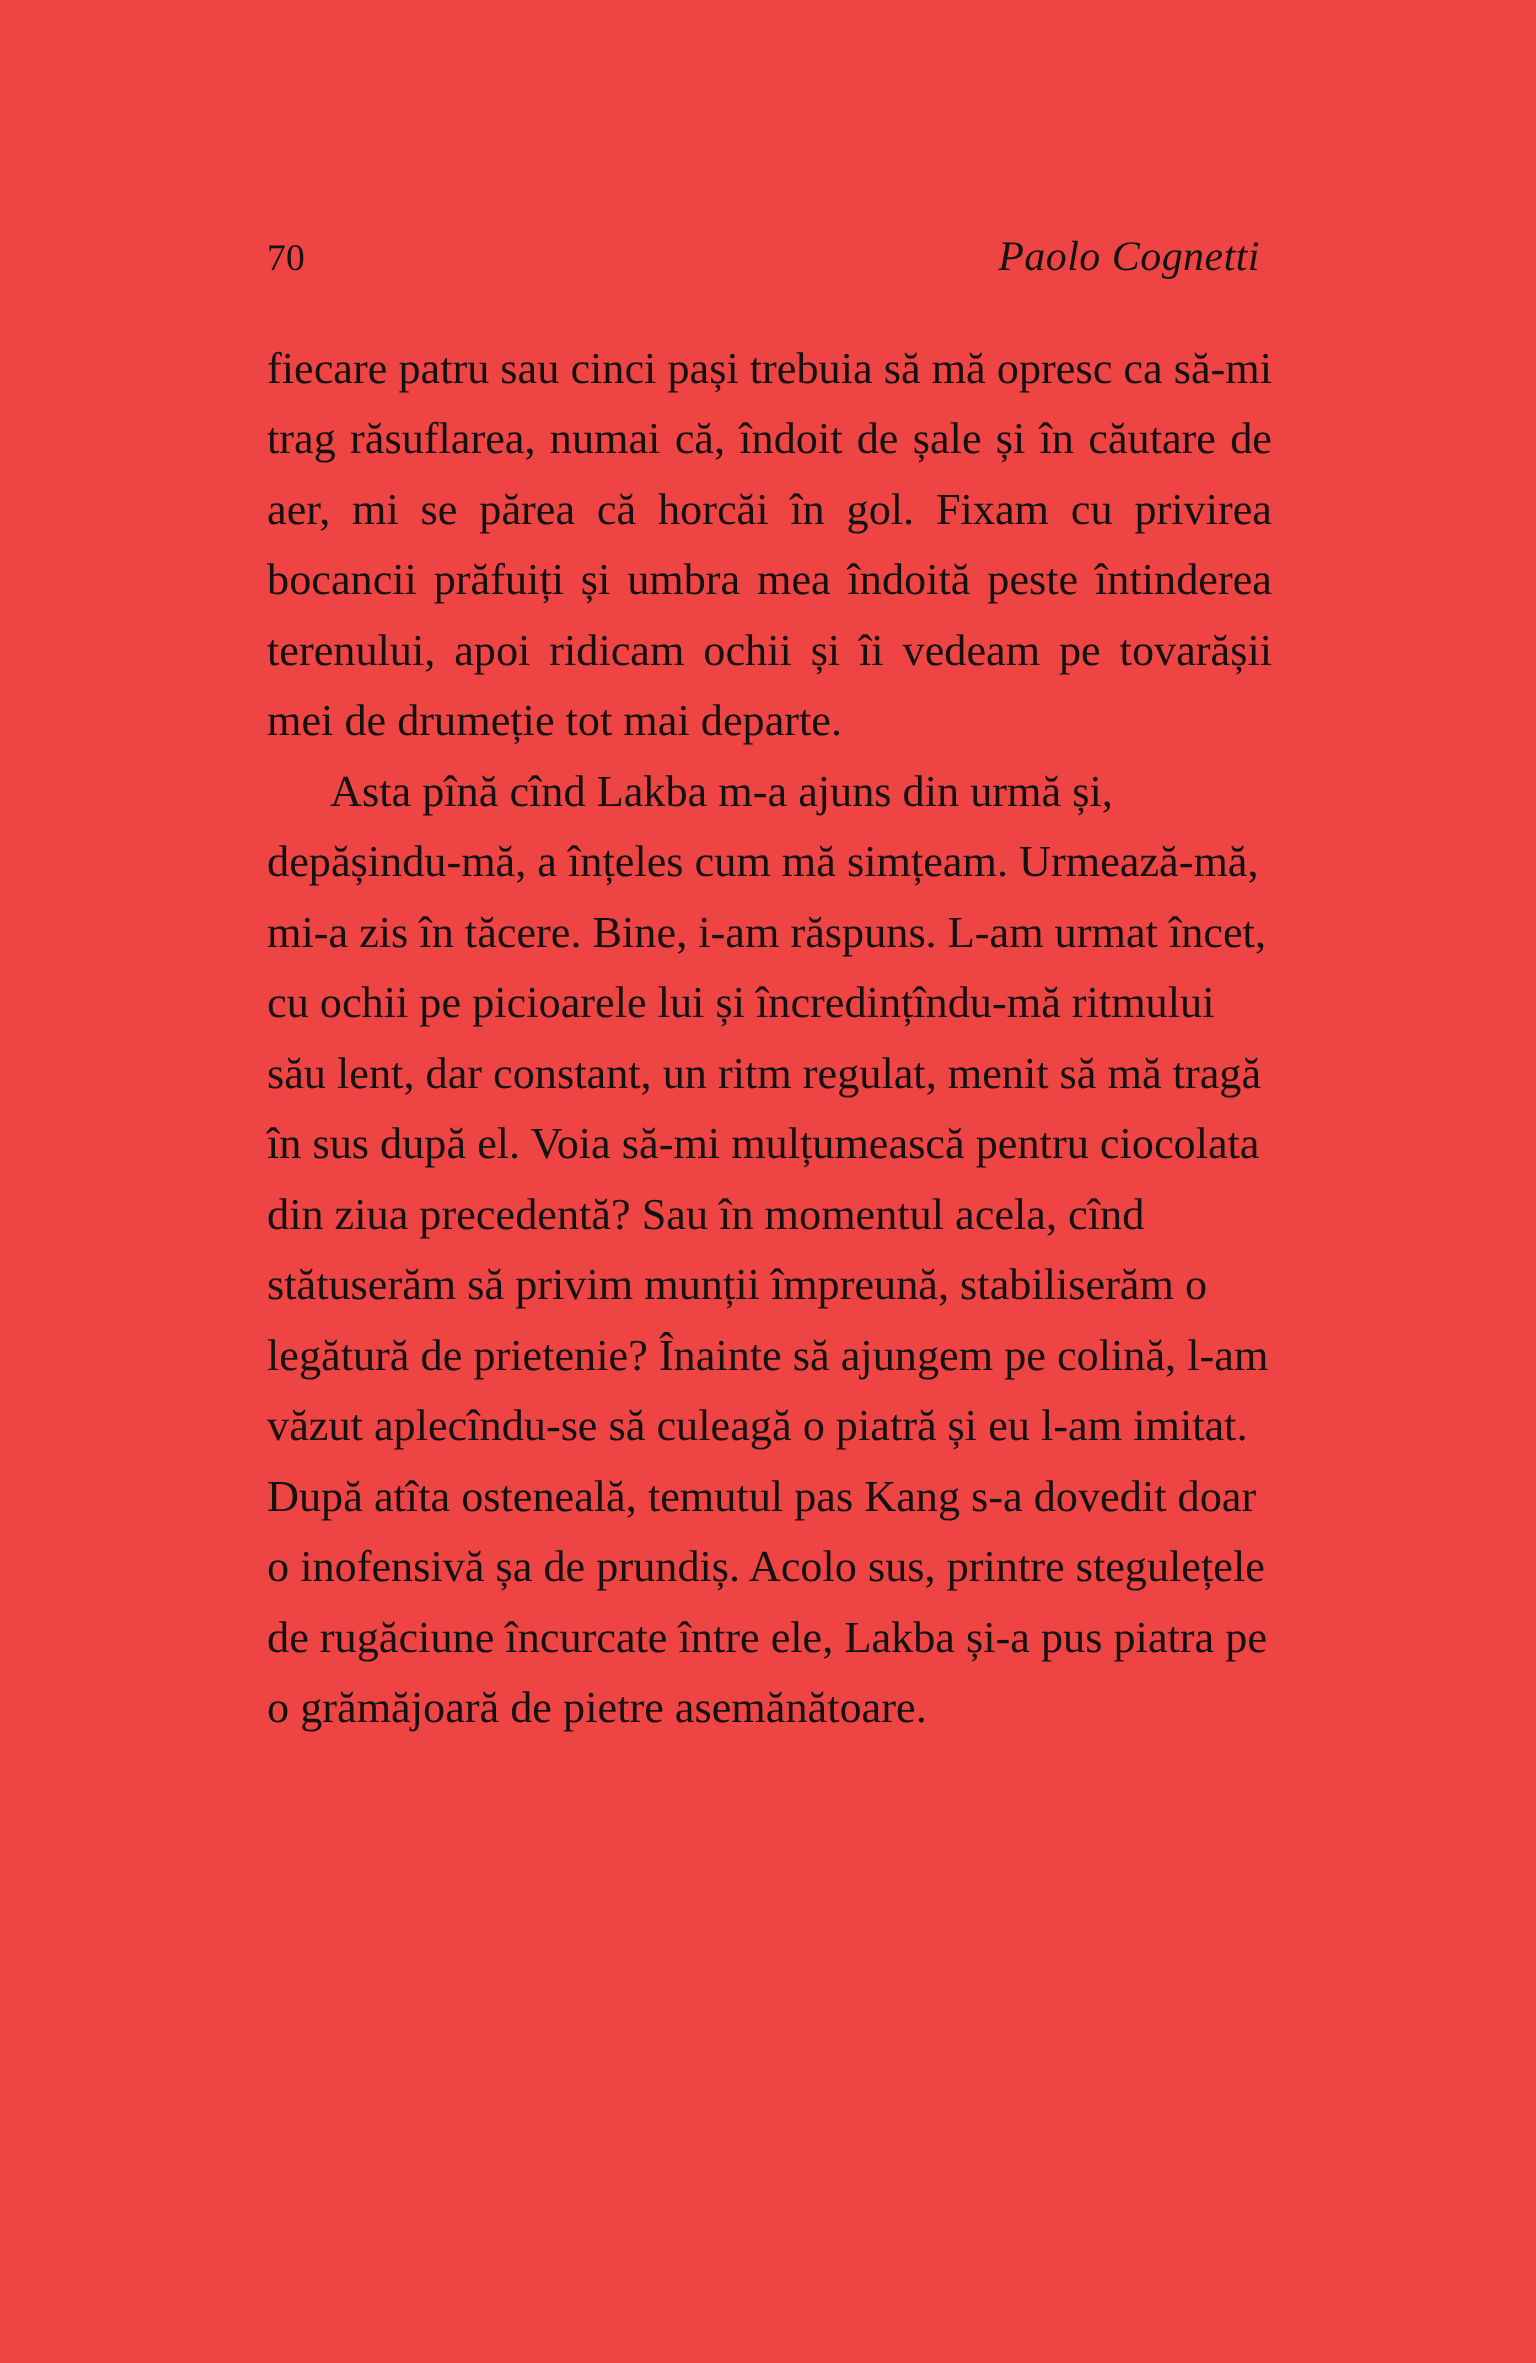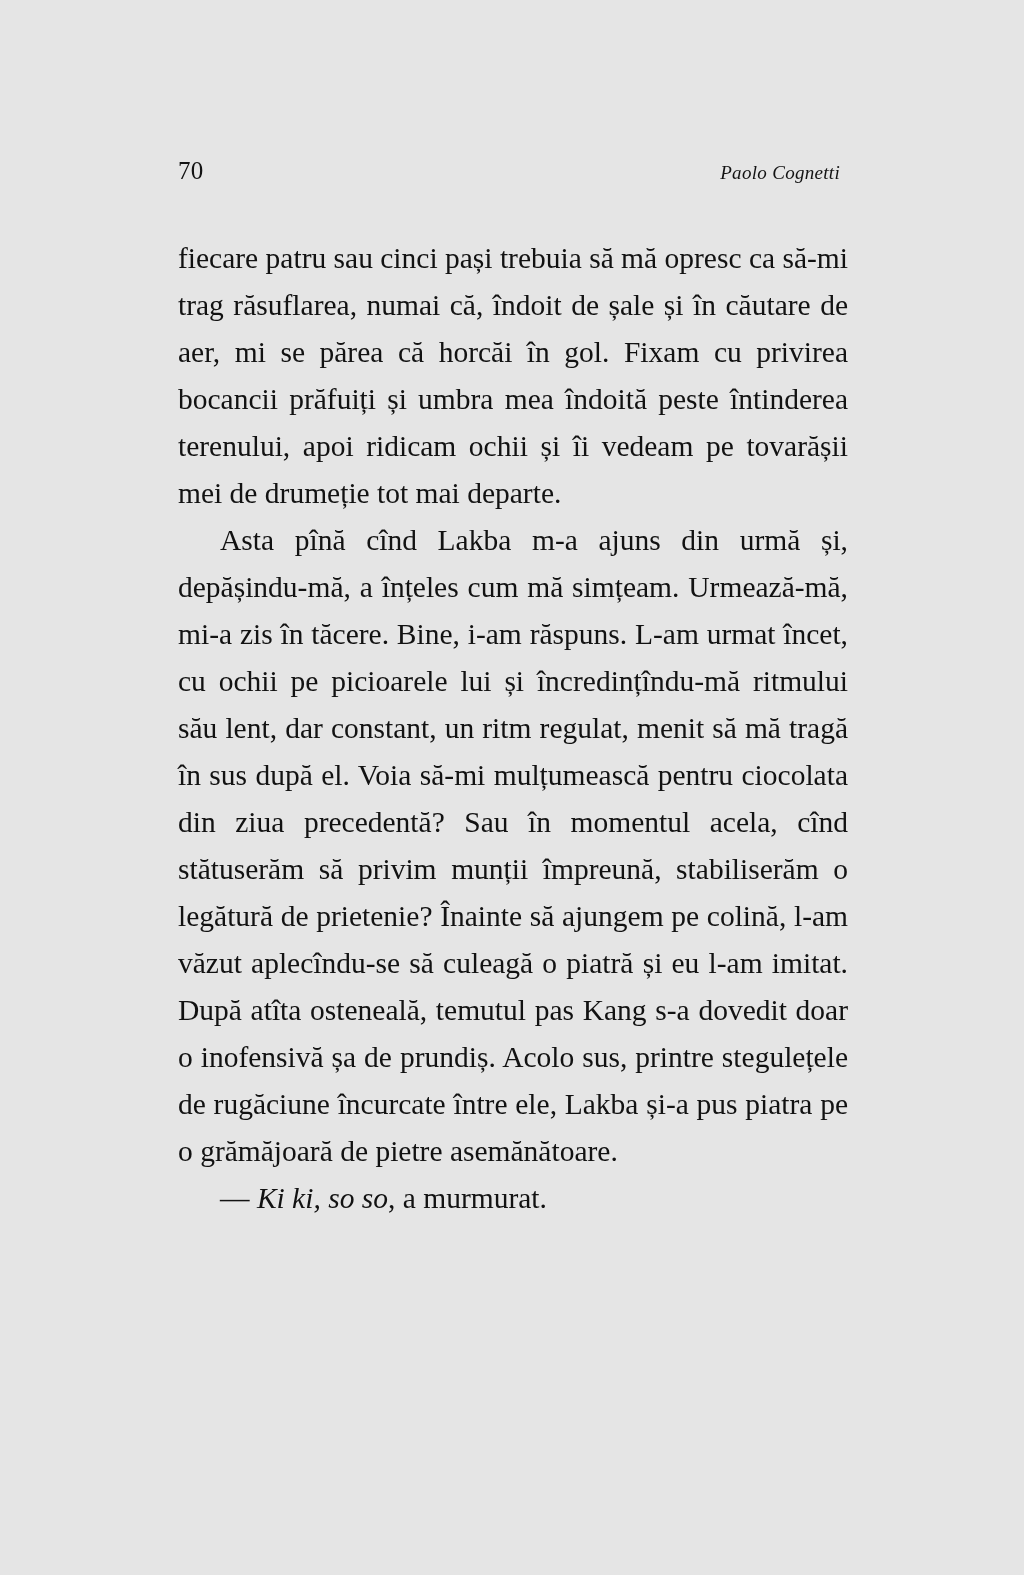--- a/index.html
+++ b/index.html
@@ -4,21 +4,21 @@
 <style>
   html, body {
     margin: 0;
     padding: 0;
     background: #ffffff;
   }
   .page {
     width: 1024px;
     height: 1575px;
     position: relative;
-    background: #e5e5e5;
+    background: #ef4444;
     font-family: "Liberation Serif", serif;
     color: #121212;
     box-sizing: border-box;
   }
   .header {
     position: absolute;
     top: 158px;
     left: 178px;
     width: 668px;
     display: flex;
@@ -28,29 +28,29 @@
   .folio {
     font-family: "Liberation Serif", serif;
     font-size: 25px;
     line-height: 1;
     color: #131313;
     letter-spacing: 0.2px;
   }
   .running-title {
     font-family: "Liberation Serif", serif;
     font-style: italic;
-    font-size: 19px;
+    font-size: 28px;
     line-height: 1;
     color: #131313;
     letter-spacing: 0.3px;
     padding-right: 6px;
   }
   .body-text {
     position: absolute;
-    top: 235px;
+    top: 223px;
     left: 178px;
     width: 670px;
     font-size: 29.5px;
     line-height: 47px;
     text-align: justify;
     text-justify: inter-word;
     hyphens: manual;
     color: #121212;
   }
   .body-text p {
@@ -75,16 +75,15 @@
 <div class="page">
 
   <div class="header">
     <span class="folio">70</span>
     <span class="running-title">Paolo Cognetti</span>
   </div>
 
   <div class="body-text">
     <p>fiecare patru sau cinci pași trebuia să mă opresc ca să-mi trag răsuflarea, numai că, îndoit de șale și în căutare de aer, mi se părea că horcăi în gol. Fixam cu privirea bocancii prăfuiți și umbra mea îndoită peste întinderea terenului, apoi ridicam ochii și îi vedeam pe tovarășii mei de drumeție tot mai departe.</p>
     <p class="indent">Asta pînă cînd Lakba m-a ajuns din urmă și, depășindu-mă, a înțeles cum mă simțeam. Urmează-mă, mi-a zis în tăcere. Bine, i-am răspuns. L-am urmat încet, cu ochii pe picioarele lui și încredințîndu-mă ritmului său lent, dar constant, un ritm regulat, menit să mă tragă în sus după el. Voia să-mi mulțumească pentru ciocolata din ziua precedentă? Sau în momentul acela, cînd stătuserăm să privim munții împreună, stabiliserăm o legătură de prietenie? Înainte să ajungem pe colină, l-am văzut aplecîndu-se să culeagă o piatră și eu l-am imitat. După atîta osteneală, temutul pas Kang s-a dovedit doar o inofensivă șa de prundiș. Acolo sus, printre stegulețele de rugăciune încurcate între ele, Lakba și-a pus piatra pe o grămăjoară de pietre asemănătoare.</p>
-    <p class="indent"><span>— </span><span class="ital">Ki ki, so so</span><span>, a murmurat.</span></p>
   </div>
 
 </div>
 
 </body></html>

